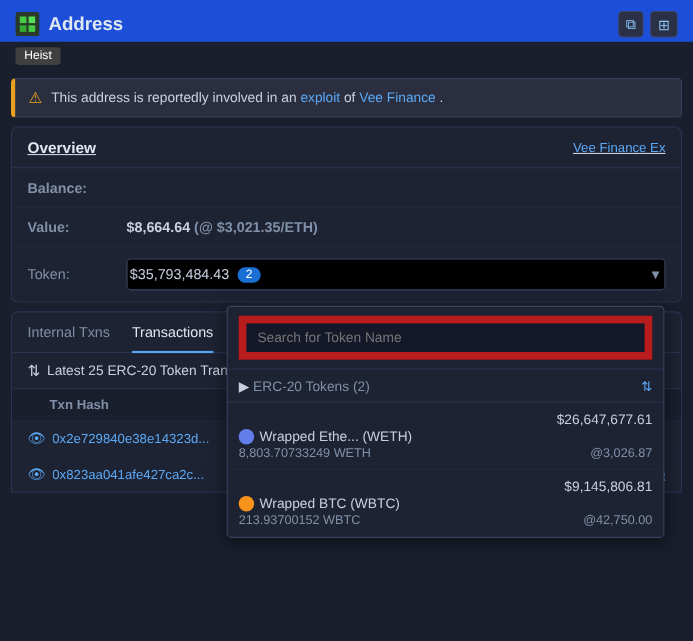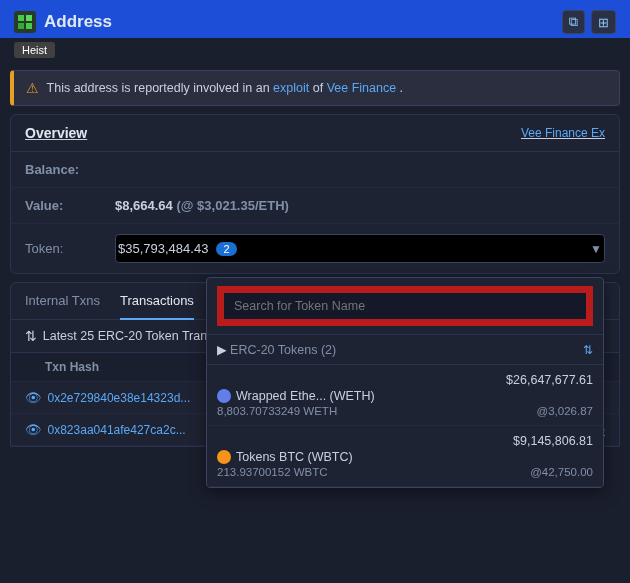--- a/index.html
+++ b/index.html
@@ -424,21 +424,21 @@
           <div class="token-item-right">
             <div class="token-item-usd">$26,647,677.61</div>
             <div class="token-item-price">@3,026.87</div>
           </div>
         </div>
 
         <div class="token-item">
           <div class="token-item-left">
             <div class="token-item-name">
               <span class="token-icon-wbtc"></span>
-              <span>Tokens BTC (WBTC)</span>
+              <span>Wrapped BTC (WBTC)</span>
             </div>
             <div class="token-item-amount">213.93700152 WBTC</div>
           </div>
           <div class="token-item-right">
             <div class="token-item-usd">$9,145,806.81</div>
             <div class="token-item-price">@42,750.00</div>
           </div>
         </div>
       </div>
     </div>

